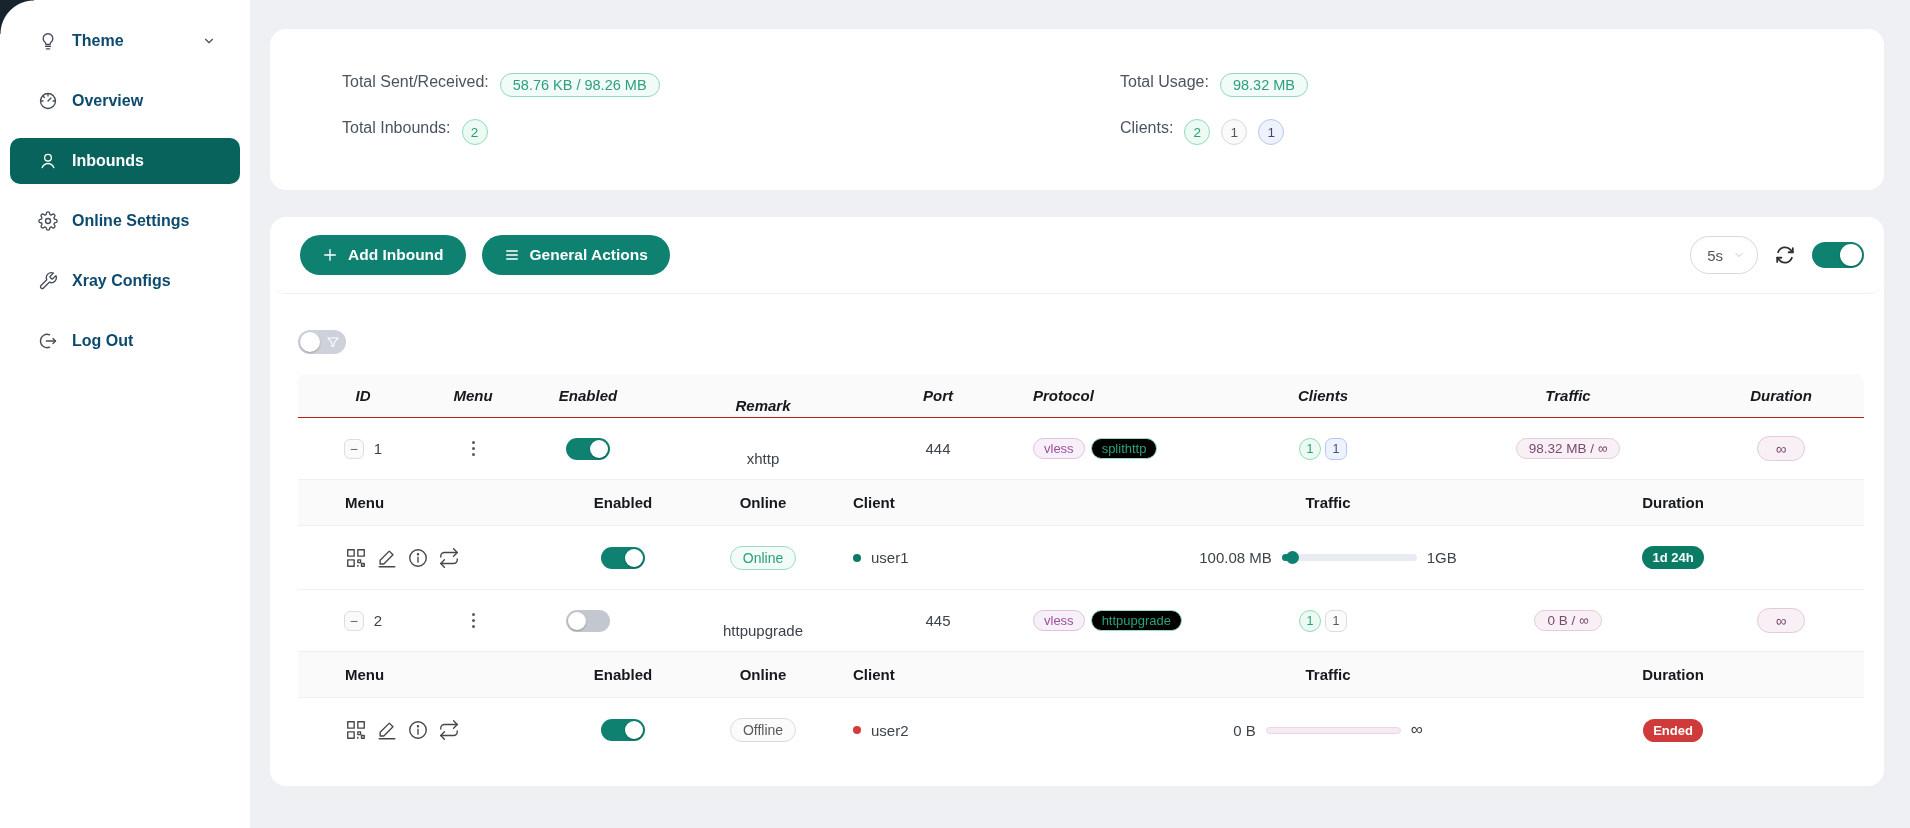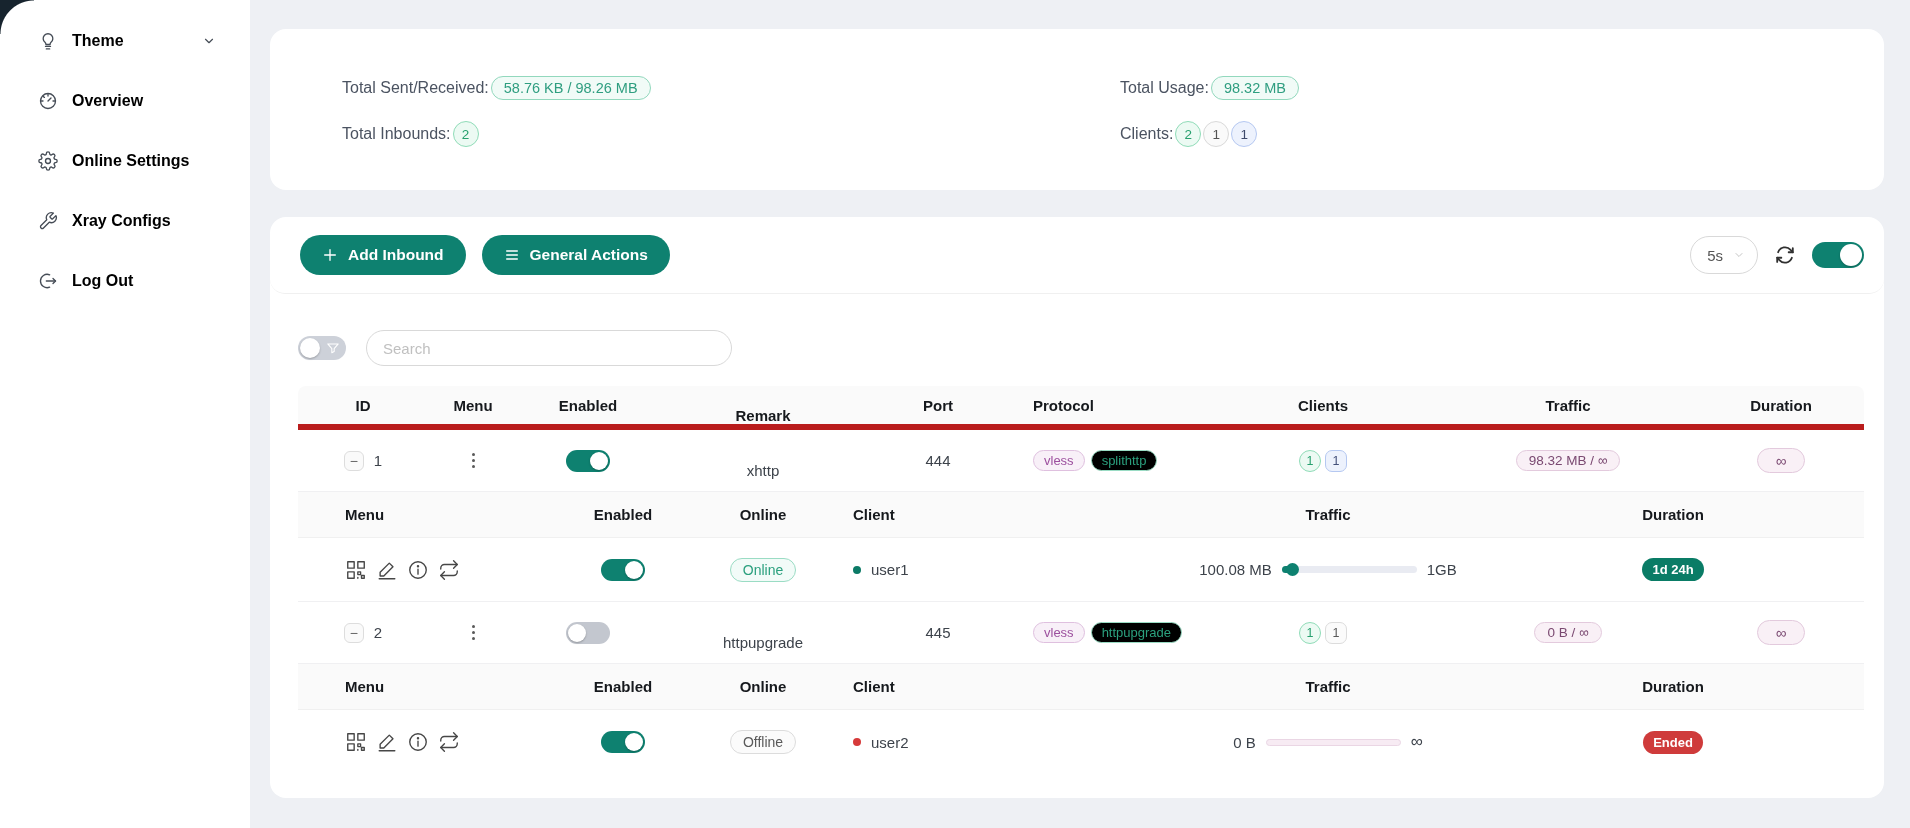--- a/index.html
+++ b/index.html
@@ -21,33 +21,33 @@
     font-family:"Liberation Sans","DejaVu Sans",sans-serif;
     color:var(--txt);
     position:relative;
   }
   
   .corner{position:absolute;top:0;left:0;width:34px;height:34px;
     background:radial-gradient(circle at 34px 34px, transparent 33px, #17242e 34px);z-index:50;}
   
   .sidebar{position:absolute;left:0;top:0;width:250px;height:828px;background:#fff;padding-top:18px;z-index:2;}
   .side-item{height:46px;margin:0 10px 14px 10px;border-radius:10px;display:flex;align-items:center;
-    padding:0 18px 0 28px;color:#000000;font-size:16px;font-weight:600;position:relative;cursor:pointer;}
+    padding:0 18px 0 28px;color:#0c4a6e;font-size:16px;font-weight:600;position:relative;cursor:pointer;}
   .side-item .ico{width:20px;height:20px;margin-right:14px;display:flex;align-items:center;justify-content:center;flex:0 0 20px;}
   .side-item svg{stroke:#454c56;fill:none;stroke-width:1.6;stroke-linecap:round;stroke-linejoin:round;}
   .side-item.selected{background:var(--teal-dark);color:#fff;}
   .side-item.selected svg{stroke:#fff;}
   .side-item .chev{position:absolute;right:24px;display:flex;}
   
   .main{margin-left:250px;padding:29px 26px 0 20px;}
   .card{background:var(--card);border-radius:16px;}
   .stats{height:161px;position:relative;margin-bottom:27px;}
   .stats-col{position:absolute;top:44px;}
   .stats-col.c1{left:72px;} .stats-col.c2{left:850px;}
-  .stat-row{display:flex;align-items:center;gap:2px;height:30px;margin-bottom:16px;}
+  .stat-row{display:flex;align-items:flex-start;gap:11px;height:30px;margin-bottom:16px;}
   .stat-label{font-size:16px;color:var(--label);}
   .pill-green{border:1px solid #92d8bd;background:#f1fbf7;color:#2f9e80;border-radius:14px;
     padding:3px 12px;font-size:14.5px;white-space:nowrap;}
   .count{min-width:26px;height:26px;border-radius:50%;display:inline-flex;align-items:center;
     justify-content:center;font-size:13.5px;padding:0 6px;border:1px solid transparent;}
   .count.green{border-color:#90dcb8;background:#ecfaf3;color:#27a06e;}
   .count.gray{border-color:#d9d9d9;background:#fafafa;color:#555;}
   .count.blue{border-color:#b5c8f1;background:#edf2fd;color:#3e4a6b;}
   
   .panel{padding-bottom:24px;}
@@ -73,22 +73,22 @@
   .search-row{display:flex;align-items:center;margin:36px 0 20px 28px;gap:20px;}
   .filter-toggle{width:48px;height:24px;border-radius:12px;background:#cdd1d9;position:relative;cursor:pointer;}
   .filter-toggle .knob{width:20px;height:20px;border-radius:50%;background:#fff;position:absolute;top:2px;left:2px;
     box-shadow:0 1px 2px rgba(0,0,0,.25);}
   .filter-toggle svg{position:absolute;right:6px;top:5px;stroke:#fff;fill:none;stroke-width:1.8;stroke-linejoin:round;}
   .search-input{width:366px;height:36px;border:1px solid #d9d9d9;border-radius:18px;padding:0 16px;
     font-size:15px;color:#333;outline:none;font-family:inherit;background:#fff;}
   .search-input::placeholder{color:#c0c0c0;}
   
   .table{margin:0 20px 0 28px;}
-  .thead{display:flex;height:44px;background:#fafafa;border-radius:8px 8px 0 0;border-bottom:6px solid #b91c1c;
-    align-items:center;font-weight:700;font-size:15px;color:var(--hdr);}
+  .thead{display:flex;height:44px;background:#fafafa;border-radius:8px 8px 0 0;border-bottom:1px solid #b91c1c;
+    align-items:center;font-weight:700;font-size:15px;color:var(--hdr);font-style:italic;}
   .trow{display:flex;height:62px;align-items:center;border-bottom:1px solid var(--line);font-size:15px;background:#fff;}
   .shead{display:flex;height:46px;background:#fafafa;align-items:center;border-bottom:1px solid #f0f0f0;
     font-weight:700;font-size:15px;color:var(--hdr);}
   .srow{display:flex;height:64px;align-items:center;border-bottom:1px solid var(--line);background:#fff;font-size:15px;}
   .cell{display:flex;align-items:center;justify-content:center;}
   .c-id{width:130px;gap:10px;} .c-menu{width:90px;} .c-en{width:140px;} .c-rem{width:210px;margin-top:20px;}
   .c-port{width:140px;} .c-prot{width:200px;justify-content:flex-start;padding-left:25px;gap:6px;}
   .c-cli{width:230px;gap:4px;} .c-traf{width:260px;} .c-dur{width:166px;}
   .s-menu{width:250px;justify-content:flex-start;padding-left:47px;gap:9px;}
   .s-en{width:150px;} .s-on{width:130px;} .s-cli{width:240px;justify-content:flex-start;padding-left:25px;gap:10px;}
@@ -144,20 +144,29 @@
   </div>
   <div class="side-item">
     <span class="ico">
       <svg width="20" height="20" viewBox="0 0 24 24">
           <circle cx="12" cy="12" r="9"></circle>
           <path d="M12 12l3.6-3.6M12 4v2M4 12h2M18 12h2M6.5 6.5l1.2 1.2"></path>
         </svg>
     </span>
     <span>Overview</span>
   </div>
+  <div class="side-item selected">
+    <span class="ico">
+      <svg width="20" height="20" viewBox="0 0 24 24">
+          <circle cx="12" cy="8" r="4"></circle>
+          <path d="M5 20c1.5-3.4 4-5 7-5s5.5 1.6 7 5"></path>
+        </svg>
+    </span>
+    <span>Inbounds</span>
+  </div>
   <div class="side-item">
     <span class="ico">
       <svg width="20" height="20" viewBox="0 0 24 24">
           <circle cx="12" cy="12" r="3"></circle>
           <path d="M19.4 15a1.65 1.65 0 0 0 .33 1.82l.06.06a2 2 0 0 1-2.83 2.83l-.06-.06a1.65 1.65 0 0 0-1.82-.33 1.65 1.65 0 0 0-1 1.51V21a2 2 0 0 1-4 0v-.09A1.65 1.65 0 0 0 9 19.4a1.65 1.65 0 0 0-1.82.33l-.06.06a2 2 0 0 1-2.83-2.83l.06-.06a1.65 1.65 0 0 0 .33-1.82 1.65 1.65 0 0 0-1.51-1H3a2 2 0 0 1 0-4h.09A1.65 1.65 0 0 0 4.6 9a1.65 1.65 0 0 0-.33-1.82l-.06-.06a2 2 0 0 1 2.83-2.83l.06.06a1.65 1.65 0 0 0 1.82.33H9a1.65 1.65 0 0 0 1-1.51V3a2 2 0 0 1 4 0v.09a1.65 1.65 0 0 0 1 1.51 1.65 1.65 0 0 0 1.82-.33l.06-.06a2 2 0 0 1 2.83 2.83l-.06.06a1.65 1.65 0 0 0-.33 1.82V9a1.65 1.65 0 0 0 1.51 1H21a2 2 0 0 1 0 4h-.09a1.65 1.65 0 0 0-1.51 1z"></path>
         </svg>
     </span>
     <span>Online Settings</span>
   </div>
   <div class="side-item">
@@ -254,21 +263,20 @@
       </div>
     </div>
 
     <div class="search-row">
       <div class="filter-toggle">
         <span class="knob"></span>
         <svg width="14" height="14" viewBox="0 0 24 24">
             <path d="M3 5h18l-7 8v5l-4 2v-7z"></path>
           </svg>
       </div>
-      <input class="search-input" type="text" placeholder="Search" style="">
     </div>
 
     <div class="table">
 
       <div class="thead">
         <div class="cell c-id">ID</div>
         <div class="cell c-menu">Menu</div>
         <div class="cell c-en">Enabled</div>
         <div class="cell c-rem">Remark</div>
         <div class="cell c-port">Port</div>

